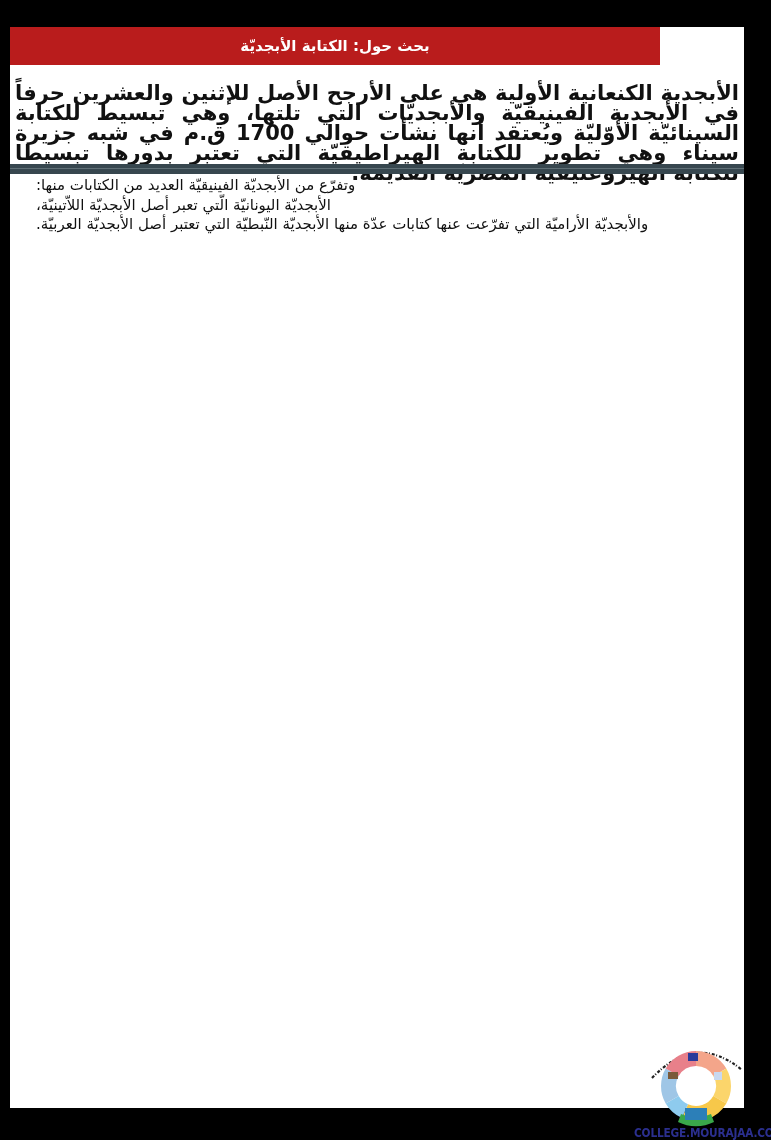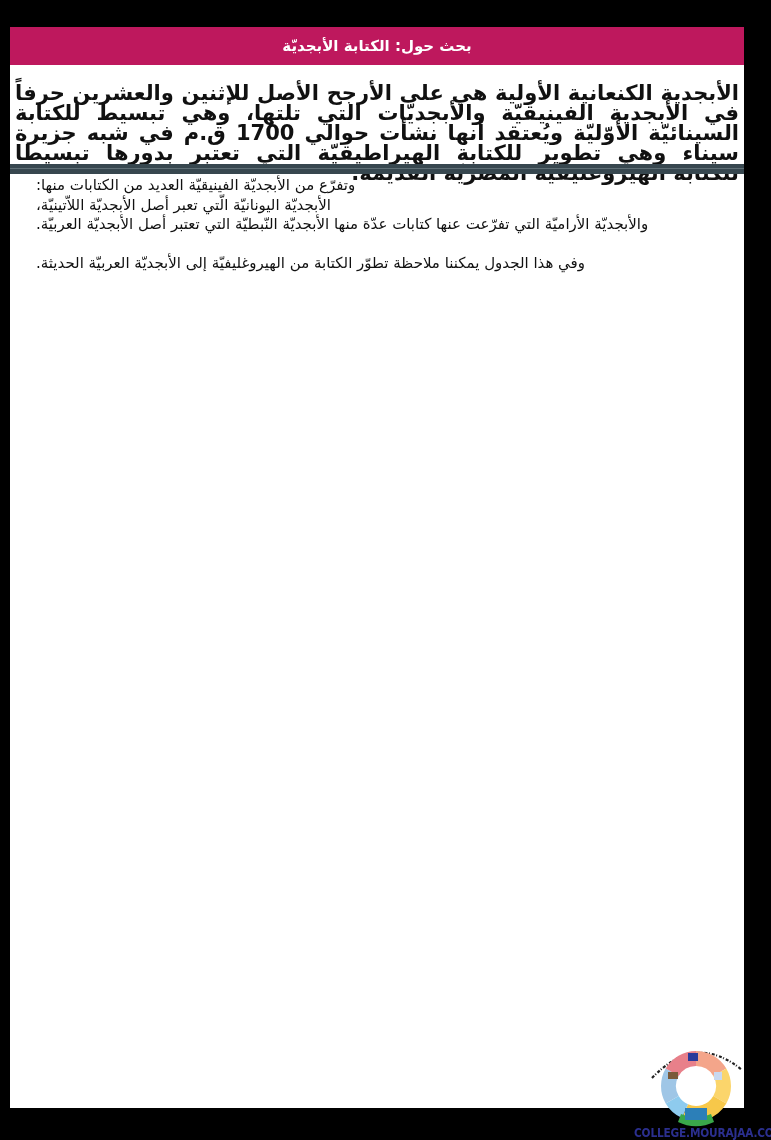--- a/index.html
+++ b/index.html
@@ -17,23 +17,23 @@
       left: 10px;
       top: 27px;
       width: 734px;
       height: 1081px;
       background: #ffffff;
     }
     .header {
       position: absolute;
       left: 0;
       top: 0;
-      width: 734px;
+      width: 650px;
       height: 38px;
-      background: #be185d;
+      background: #b91c1c;
       color: #ffffff;
       font-weight: bold;
       font-size: 15px;
       line-height: 38px;
       text-align: center;
       direction: rtl;
     }
     .intro {
       position: absolute;
       left: 5px;
@@ -116,21 +116,20 @@
 
   <p class="intro">الأبجدية الكنعانية الأولية هي على الأرجح الأصل للإثنين والعشرين حرفاً في الأبجدية الفينيقيّة والأبجديّات التي تلتها، وهي تبسيط للكتابة السينائيّة الأوّليّة ويُعتقد أنها نشأت حوالي 1700 ق.م في شبه جزيرة سيناء وهي تطوير للكتابة الهيراطيقيّة التي تعتبر بدورها تبسيطا للكتابة الهيروغليفيّة المصريّة القديمة.</p>
 
   <div class="separator"></div>
 
   <div class="details">
     <span class="line">وتفرّع من الأبجديّة الفينيقيّة العديد من الكتابات منها:</span>
     <span class="line">الأبجديّة اليونانيّة الّتي تعبر أصل الأبجديّة اللاّتينيّة،</span>
     <span class="line">والأبجديّة الأراميّة التي تفرّعت عنها كتابات عدّة منها الأبجديّة النّبطيّة التي تعتبر أصل الأبجديّة العربيّة.</span>
     <span class="gap"></span>
-    <span class="line">وفي هذا الجدول يمكننا ملاحظة تطوّر الكتابة من الهيروغليفيّة إلى الأبجديّة العربيّة الحديثة.</span>
   </div>
 </div>
 
 <div class="logo">
   <svg width="141" height="100" viewBox="0 0 141 100">
 
     <path d="M22 38 Q66 -8 112 30" fill="none" stroke="#222" stroke-width="2.2" stroke-dasharray="3 1.5 1 2"></path>
 
     <g transform="translate(66,46)">
       <path d="M0 -35 A35 35 0 0 1 30.3 -17.5 L17.3 -10 A20 20 0 0 0 0 -20 Z" fill="#f4a58a"></path>

